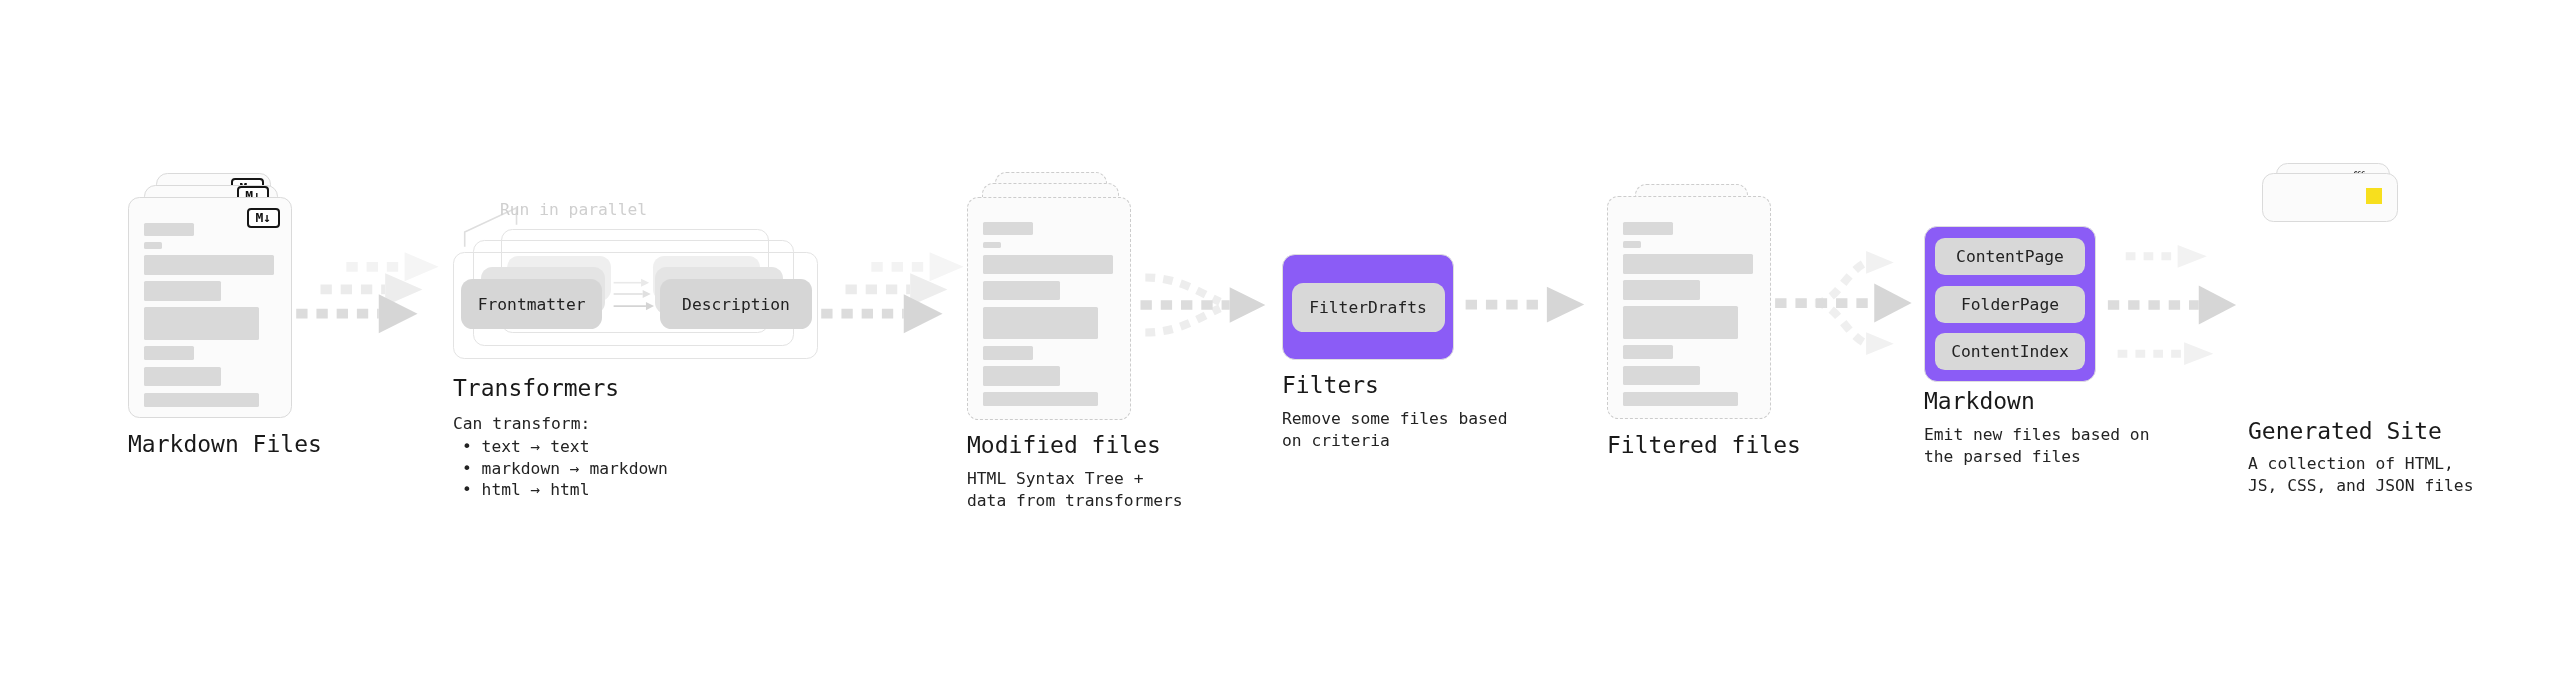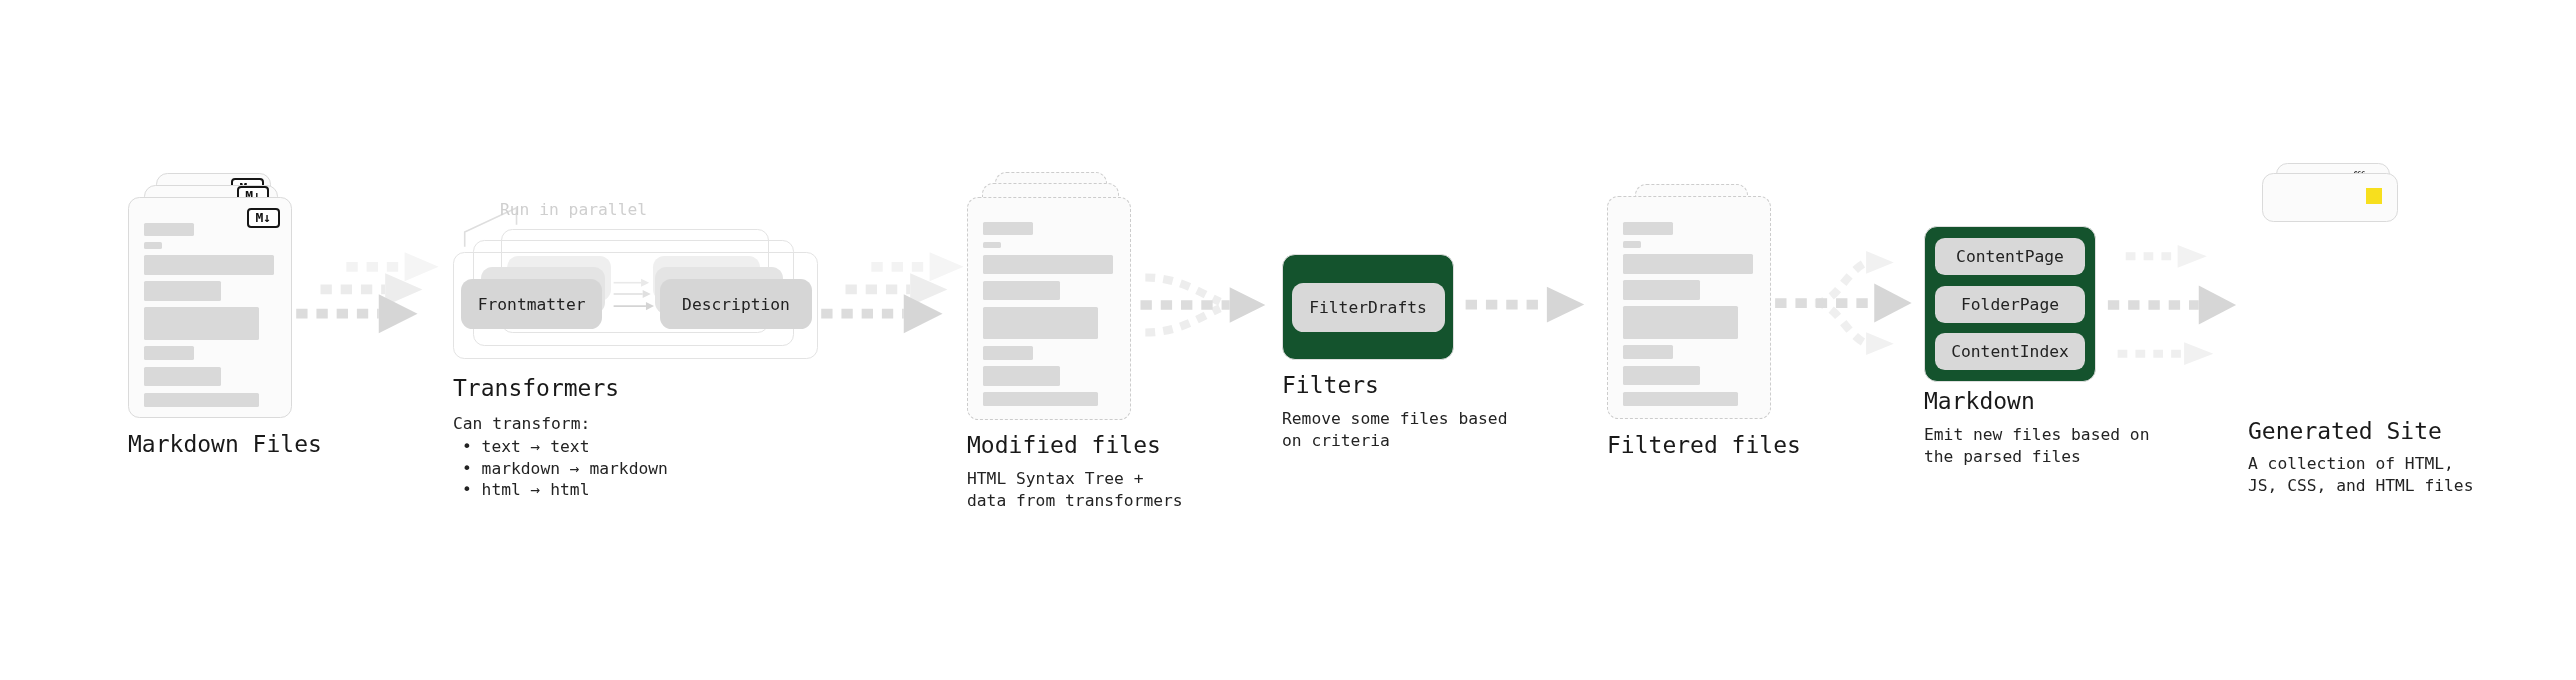--- a/index.html
+++ b/index.html
@@ -16,21 +16,21 @@
   .md-badge{position:absolute;width:32.5px;height:19.5px;background:#ffffff;border:2.4px solid #161616;
     border-radius:4.1px;display:flex;align-items:center;justify-content:center;
     font-weight:bold;font-size:13px;color:#111;box-sizing:border-box;line-height:1;}
   
   .panel{position:absolute;box-sizing:border-box;border:1.6px solid #e3e3e3;border-radius:11.4px;background:transparent;}
   .pill{position:absolute;box-sizing:border-box;background:#d6d6d6;border-radius:11.4px;
     display:flex;align-items:center;justify-content:center;font-size:16.3px;color:#222;}
   .pill.ghost1{background:#e4e4e4;}
   .pill.ghost2{background:#efefef;}
   
-  .bigbox{position:absolute;box-sizing:border-box;background:#14532d;border:1.6px solid #dedede;border-radius:13px;}
+  .bigbox{position:absolute;box-sizing:border-box;background:#8b5cf6;border:1.6px solid #dedede;border-radius:13px;}
   .em-pill{background:#d8d8d8;border-radius:9.8px;display:flex;align-items:center;justify-content:center;
     font-size:16.3px;color:#222;height:37px;}
   
   .stage-title{position:absolute;font-size:23px;color:#191919;white-space:pre;}
   .stage-desc{position:absolute;font-size:16.3px;color:#232323;line-height:22px;white-space:pre;}
   .annotation{position:absolute;font-size:16.3px;color:#cfcfcf;white-space:pre;}
   
   .html5-word{font-size:8.1px;font-weight:bold;letter-spacing:0.8px;color:#111;text-align:center;line-height:1;margin-bottom:0.8px;}
   .js-badge{position:absolute;width:16.3px;height:16.3px;}
   .css-badge{position:absolute;width:18px;text-align:center;}
@@ -206,16 +206,16 @@
         <div class="css-word">CSS</div>
         <div class="css-bar" style="background:#2b63f6;"></div>
       </div>
     </div>
     <div class="card" style="left:14px;top:9.8px;width:136px;height:49px;">
       <div class="js-badge" style="top:14px;right:14.6px;background:#f7df1e;"></div>
     </div>
   </div>
   <div class="stage-title" style="left:2248px;top:418px;">Generated Site</div>
   <div class="stage-desc" style="left:2248px;top:453px;">A collection of HTML,</div>
-  <div class="stage-desc" style="left:2248px;top:475px;">JS, CSS, and HTML files</div>
+  <div class="stage-desc" style="left:2248px;top:475px;">JS, CSS, and JSON files</div>
 
 </div>
 
 
 </body></html>

